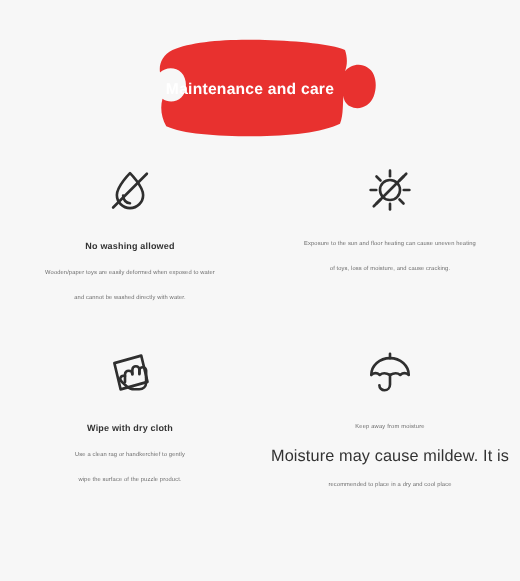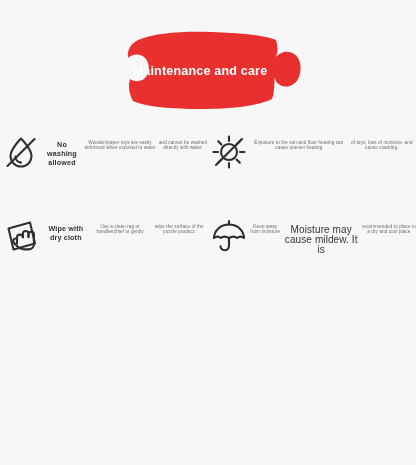--- a/index.html
+++ b/index.html
@@ -54,21 +54,22 @@
     left: 0;
     top: 126px;
     width: 416px;
     display: flex;
     flex-wrap: wrap;
   }
   .cell {
     width: 208px;
     box-sizing: border-box;
     display: flex;
-    flex-direction: row;
+    flex-direction: column;
+    align-items: center;
   }
   .cell-row-2 {
     margin-top: 32px;
   }
 
   .icon-box {
     width: 56px;
     height: 52px;
     display: flex;
     align-items: center;
@@ -95,21 +96,21 @@
     line-height: 1;
   }
 
   
   .heading.small {
     font-size: 4.6px;
     font-weight: normal;
     color: #6d6d6d;
   }
   .body-line.large {
-    font-size: 10px;
+    font-size: 13px;
     color: #333333;
   }
 </style>
 </head>
 <body>
 
 <div class="banner-wrap">
   <svg class="banner-svg" width="200" height="82" viewBox="0 0 200 82">
     <path fill="#e8312f" d="
       M 30,10

